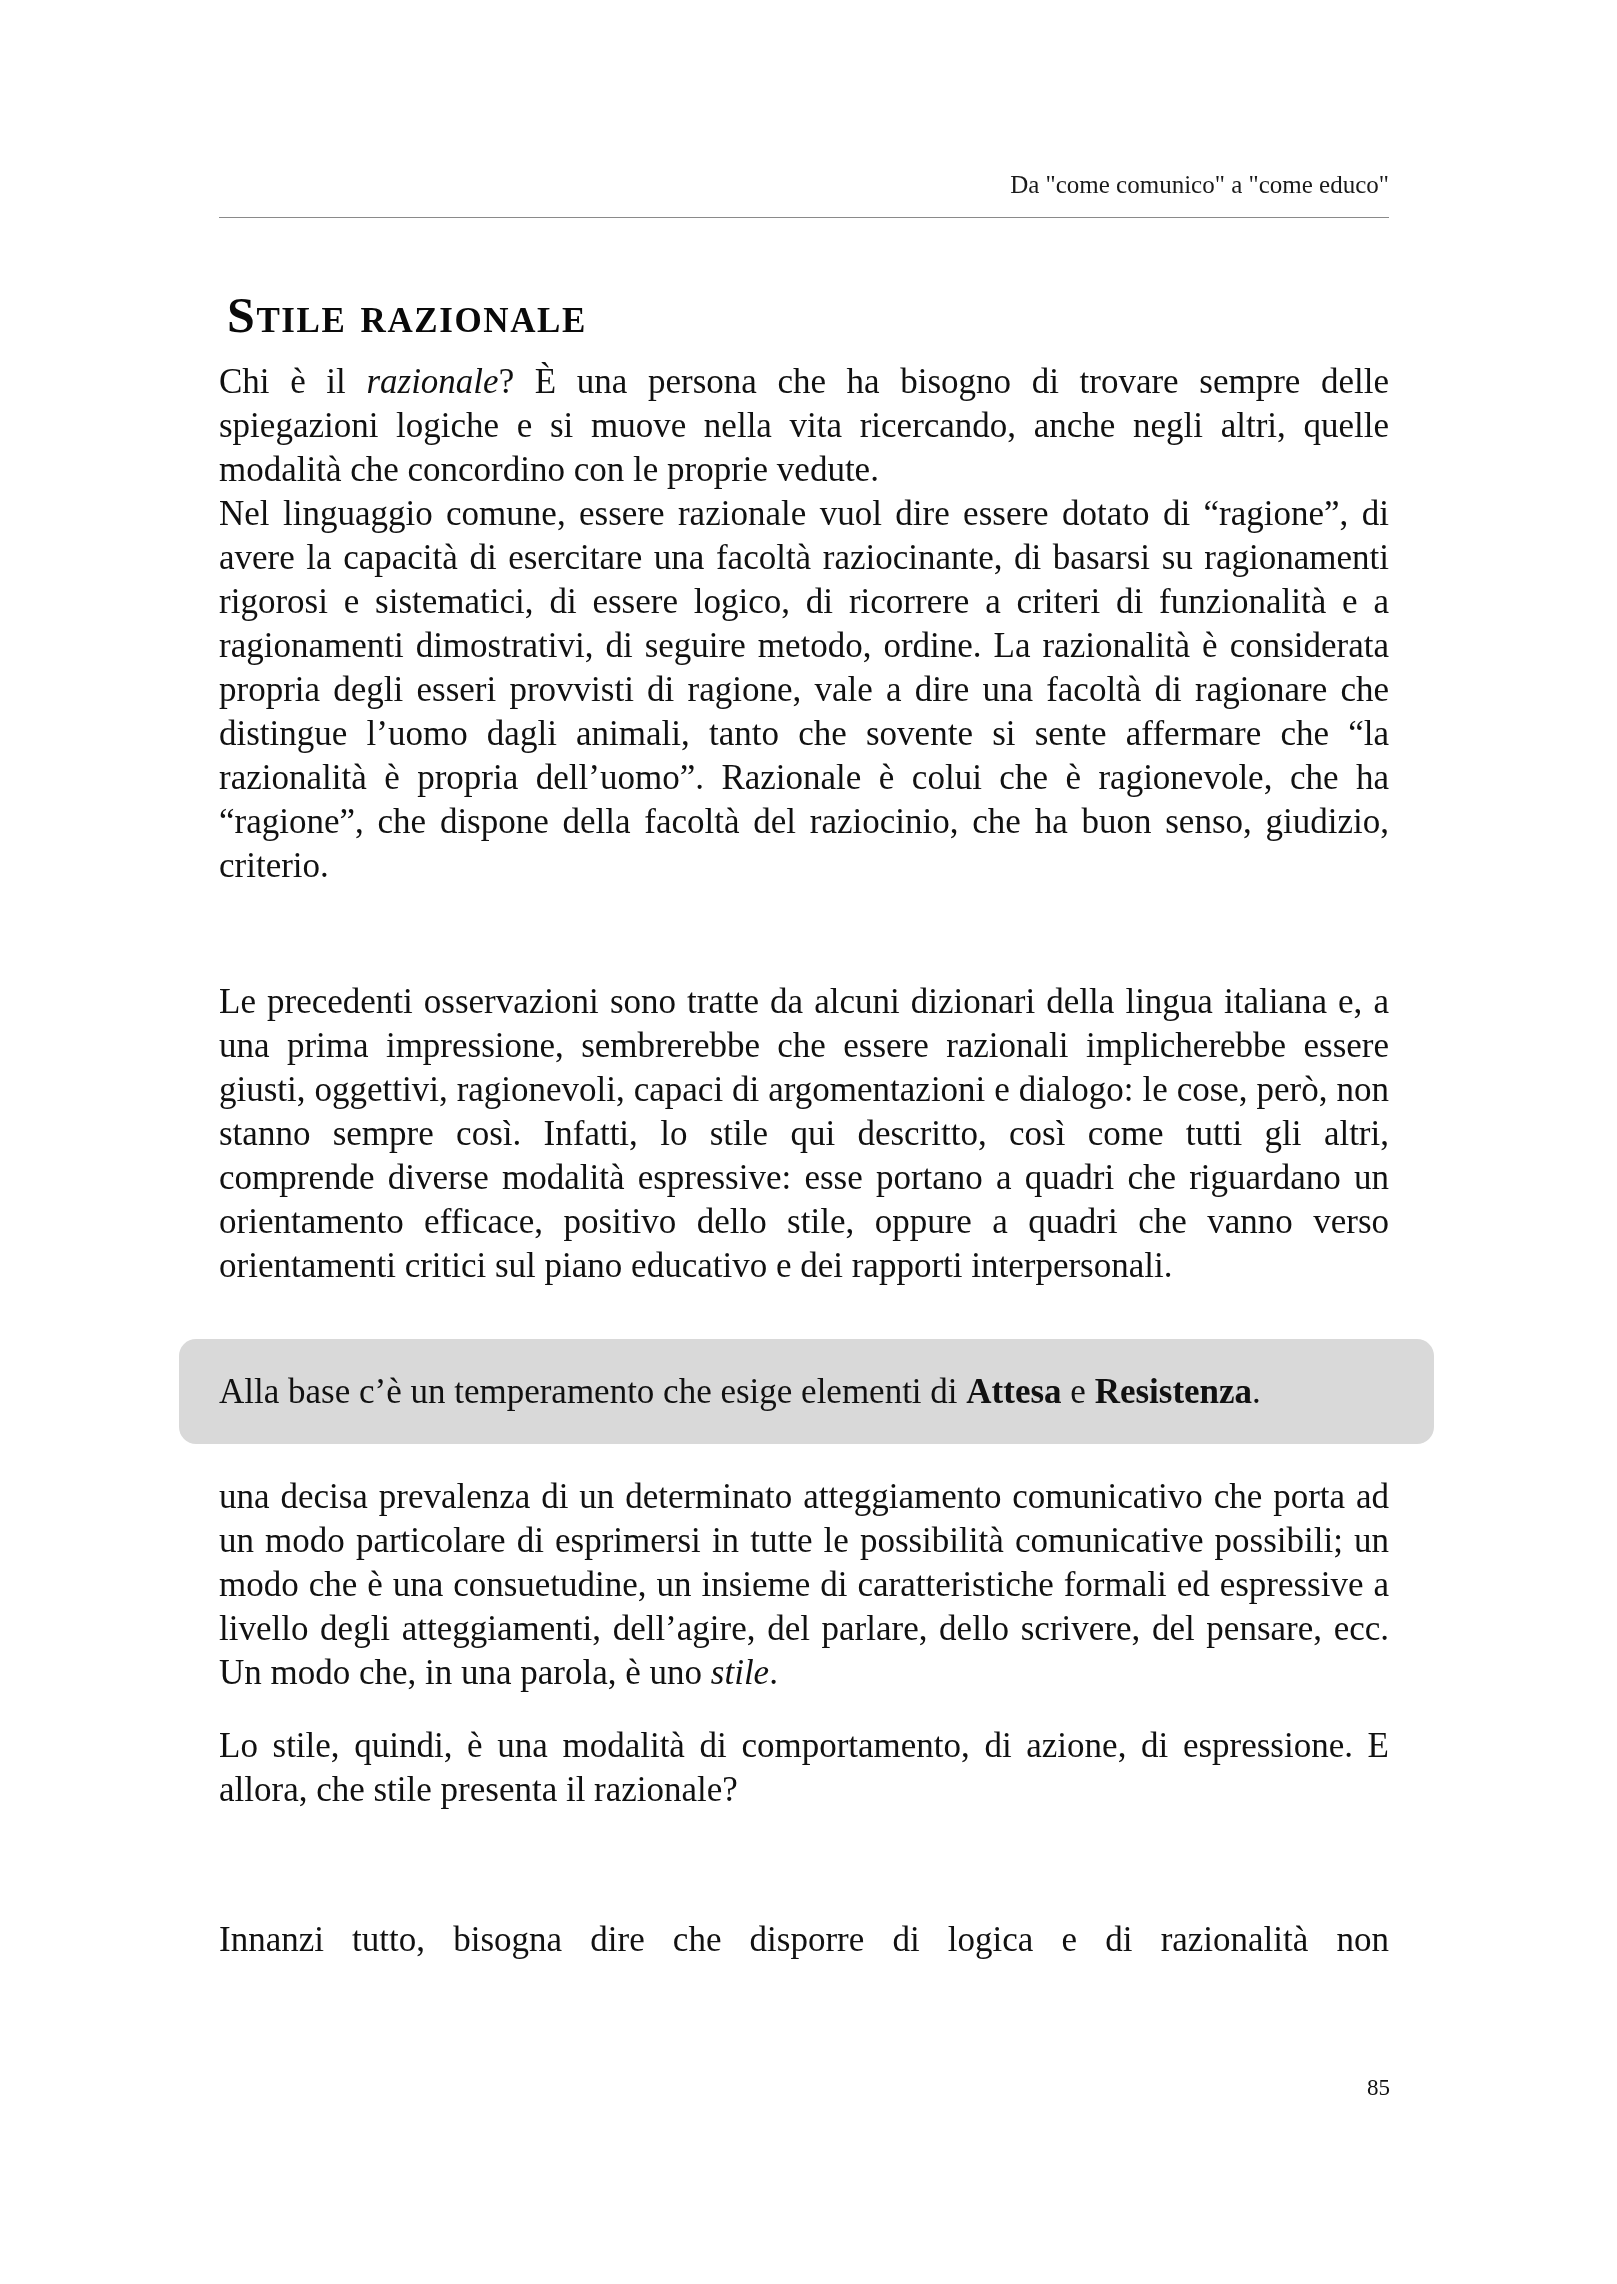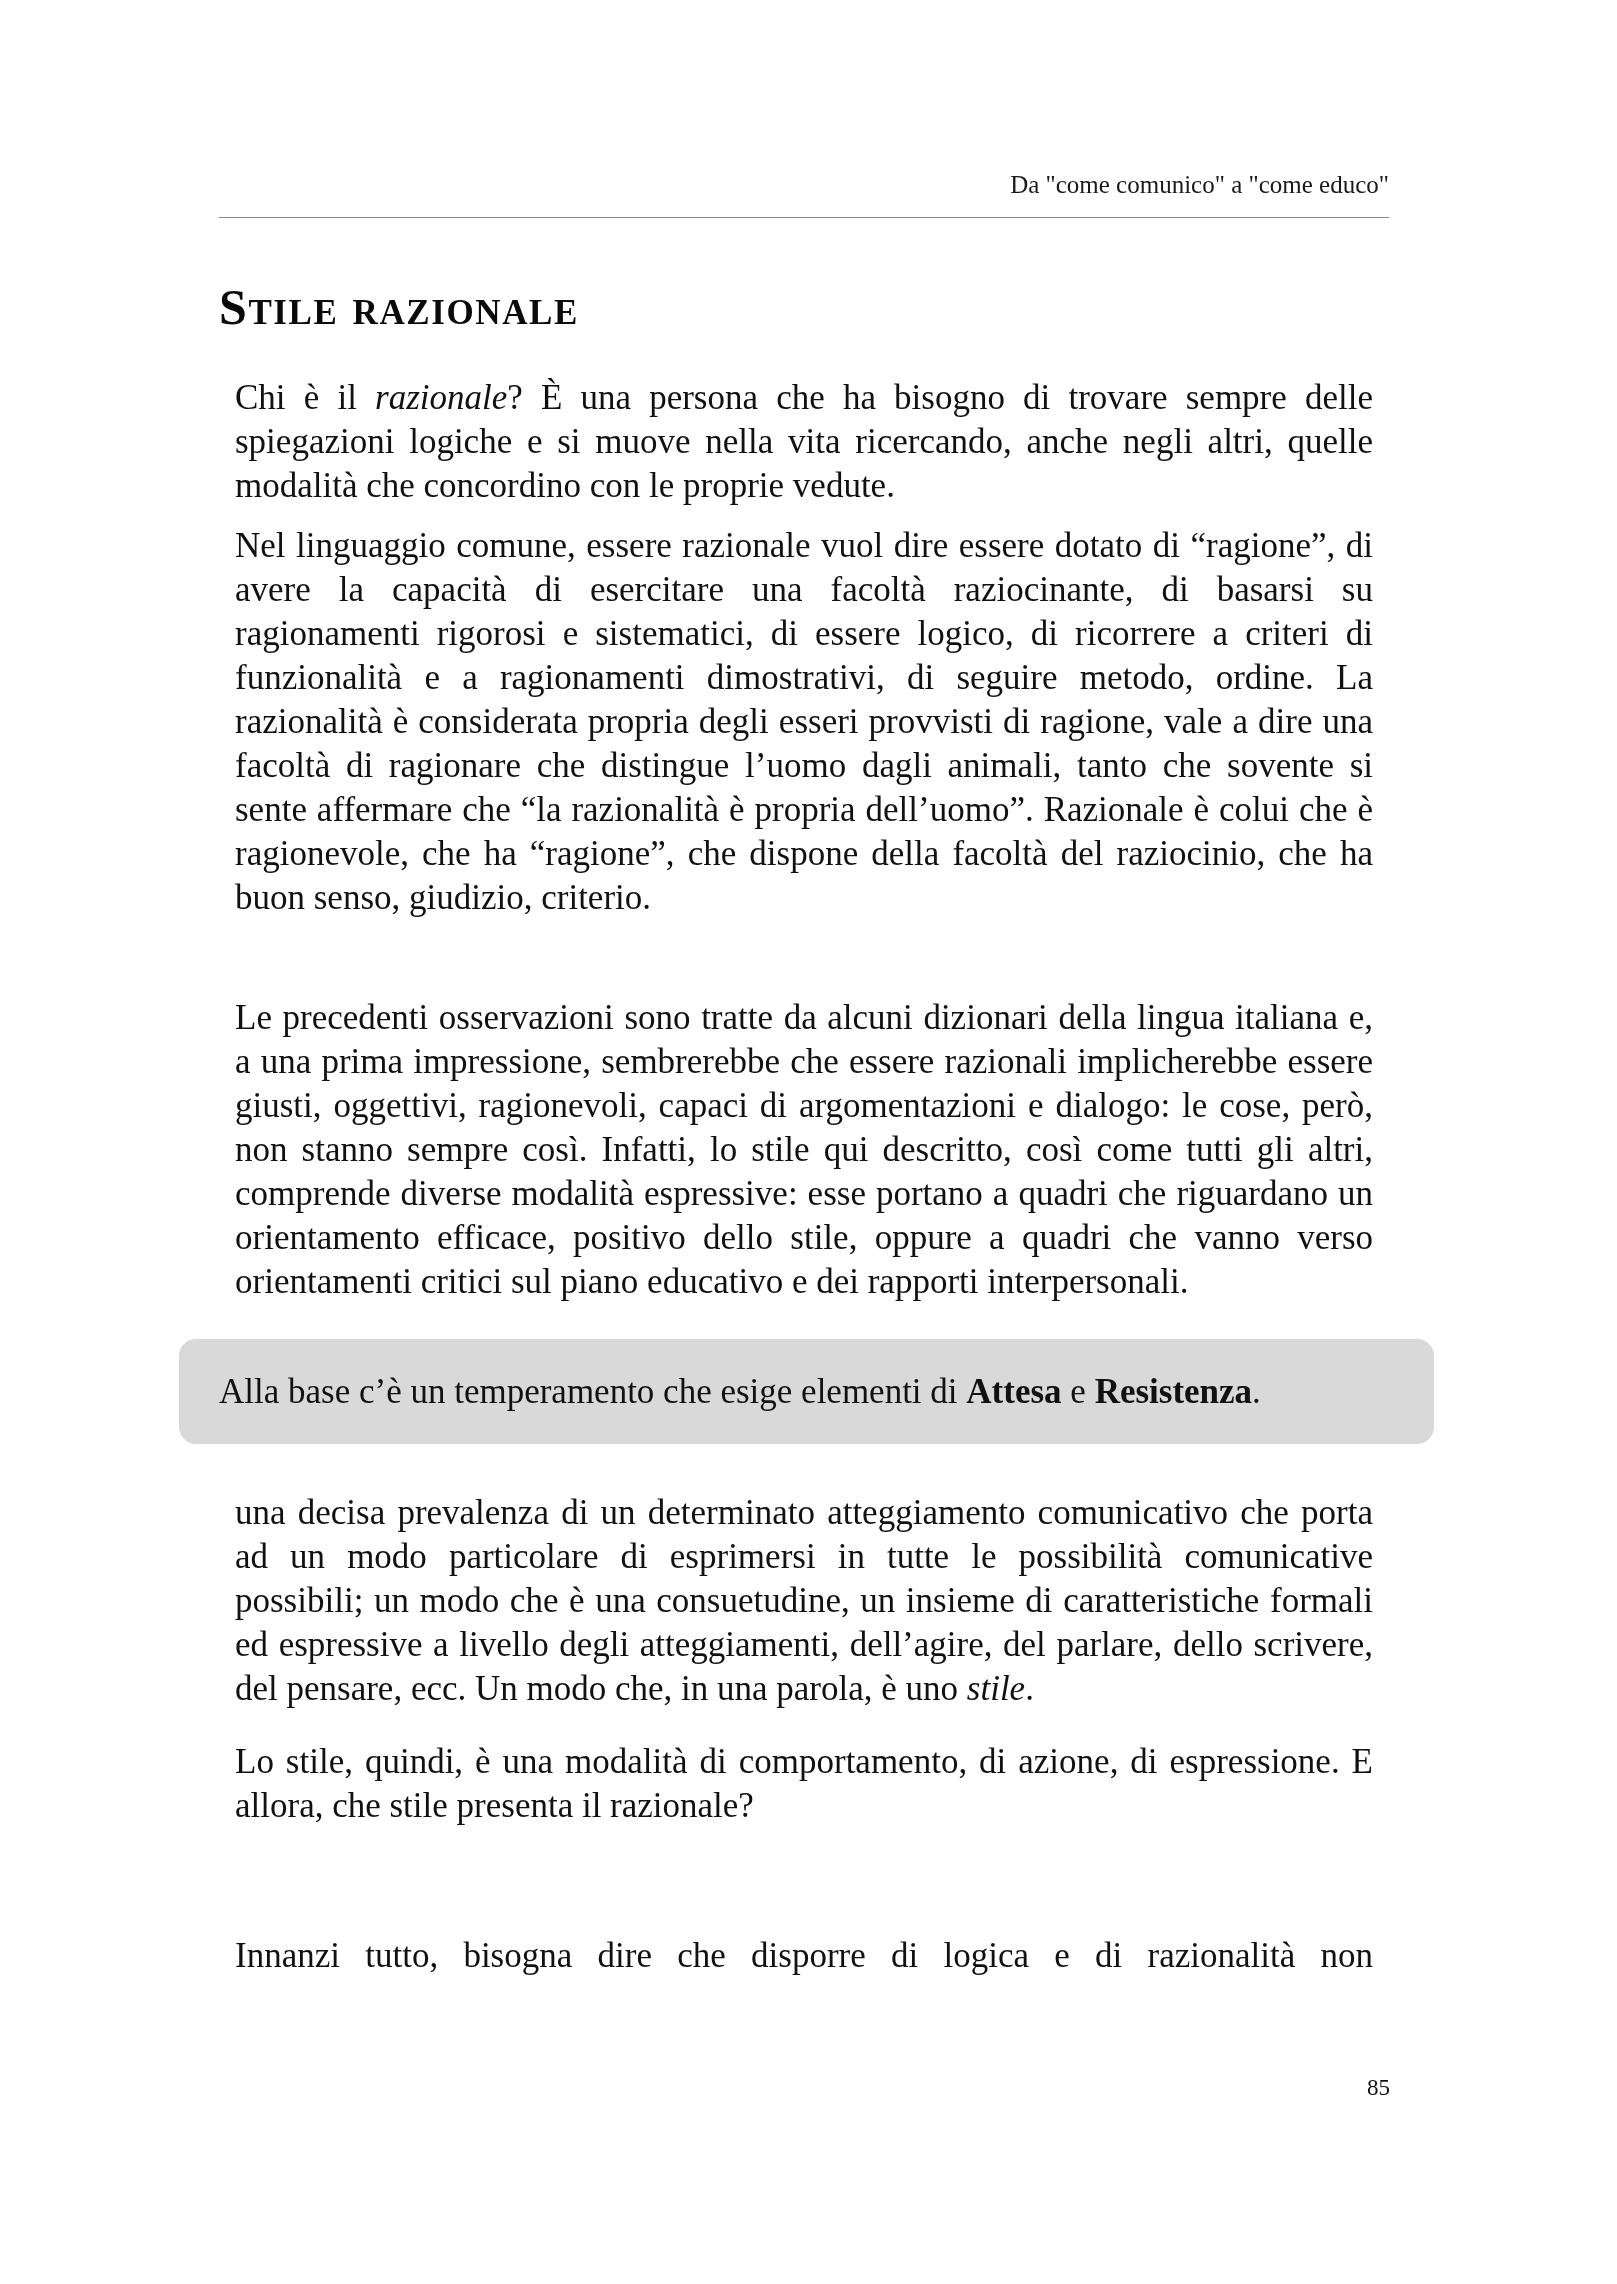--- a/index.html
+++ b/index.html
@@ -45,21 +45,21 @@
   .content {
     position: absolute;
     left: 219px;
     width: 1170px;
     font-size: 35px;
     line-height: 44px;
     text-align: justify;
     color: #111111;
   }
   .content p {
-    margin: 16px;
+    margin: 0;
   }
   .block1 { top: 360px; }
   .block2 { top: 980px; }
   .callout {
     position: absolute;
     left: 179px;
     width: 1255px;
     top: 1339px;
     height: 105px;
     background: #d9d9d9;
@@ -84,21 +84,21 @@
     color: #111111;
   }
   .justify-last { text-align-last: justify; }
 </style>
 </head>
 <body>
 
 <div class="running-header">Da "come comunico" a "come educo"</div>
 <div class="header-rule"></div>
 
-<h1 class="section-title" style="margin:0;">Stile razionale</h1>
+<h1 class="section-title" style="margin:8px;">Stile razionale</h1>
 
 <div class="content block1">
   <p><span>Chi è il </span><em>razionale</em><span>? È una persona che ha bisogno di trovare sempre delle spiegazioni logiche e si muove nella vita ricercando, anche negli altri, quelle modalità che concordino con le proprie vedute.</span></p>
   <p>Nel linguaggio comune, essere razionale vuol dire essere dotato di “ragione”, di avere la capacità di esercitare una facoltà raziocinante, di basarsi su ragionamenti rigorosi e sistematici, di essere logico, di ricorrere a criteri di funzionalità e a ragionamenti dimostrativi, di seguire metodo, ordine. La razionalità è considerata propria degli esseri provvisti di ragione, vale a dire una facoltà di ragionare che distingue l’uomo dagli animali, tanto che sovente si sente affermare che “la razionalità è propria dell’uomo”. Razionale è colui che è ragionevole, che ha “ragione”, che dispone della facoltà del raziocinio, che ha buon senso, giudizio, criterio.</p>
 </div>
 
 <div class="content block2">
   <p>Le precedenti osservazioni sono tratte da alcuni dizionari della lingua italiana e, a una prima impressione, sembrerebbe che essere razionali implicherebbe essere giusti, oggettivi, ragionevoli, capaci di argomentazioni e dialogo: le cose, però, non stanno sempre così. Infatti, lo stile qui descritto, così come tutti gli altri, comprende diverse modalità espressive: esse portano a quadri che riguardano un orientamento efficace, positivo dello stile, oppure a quadri che vanno verso orientamenti critici sul piano educativo e dei rapporti interpersonali.</p>
 </div>
 

